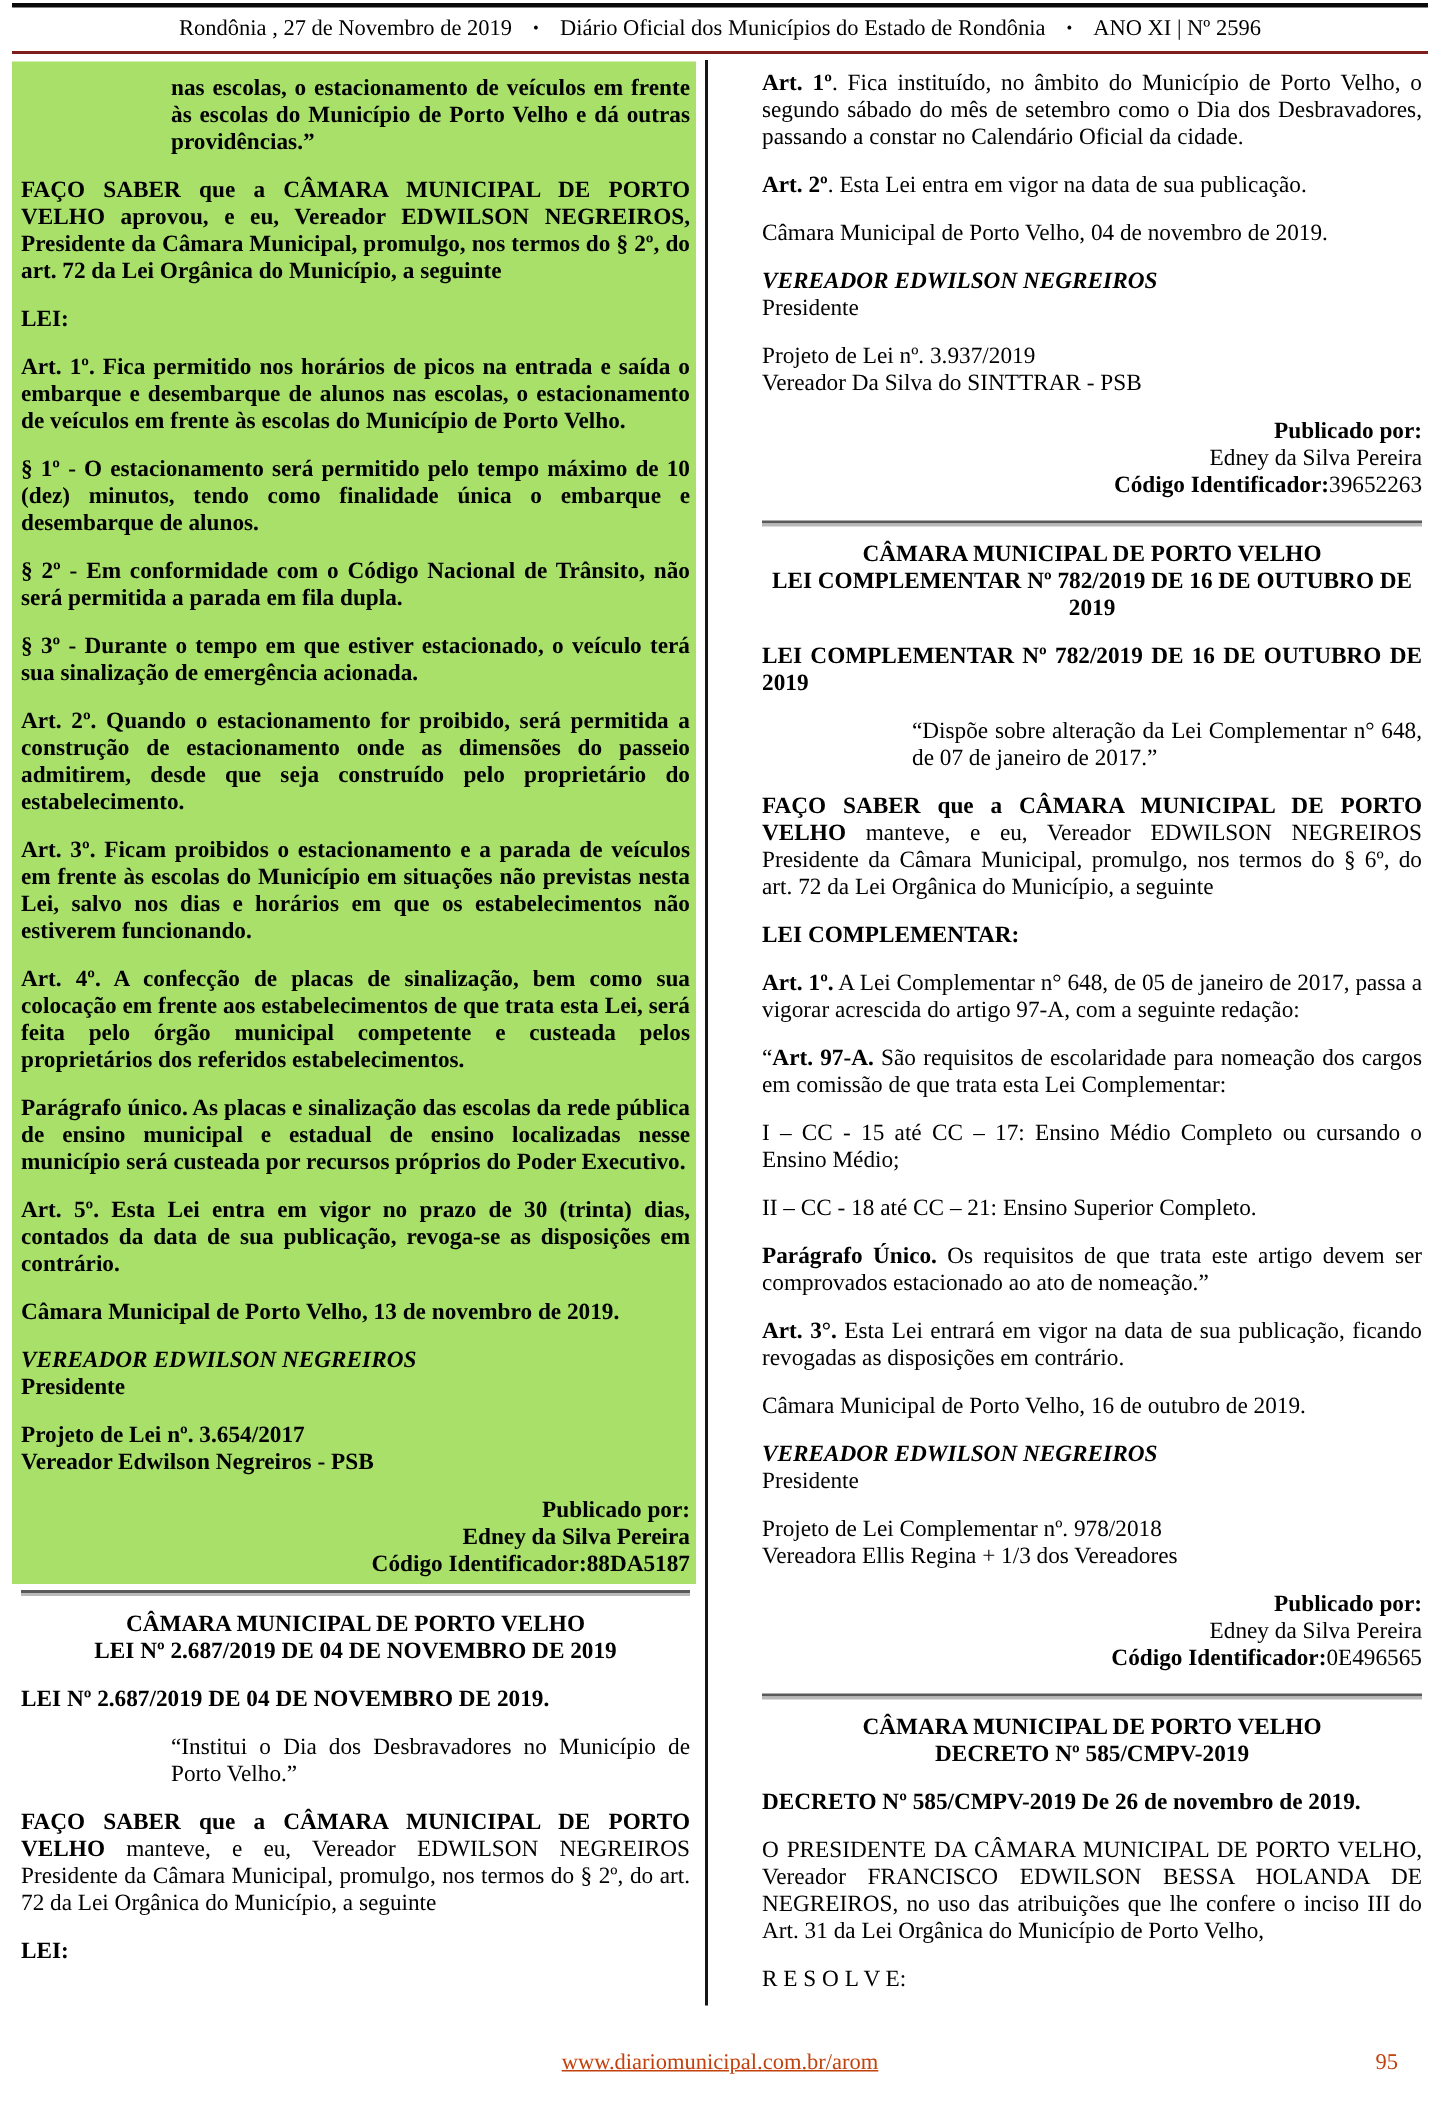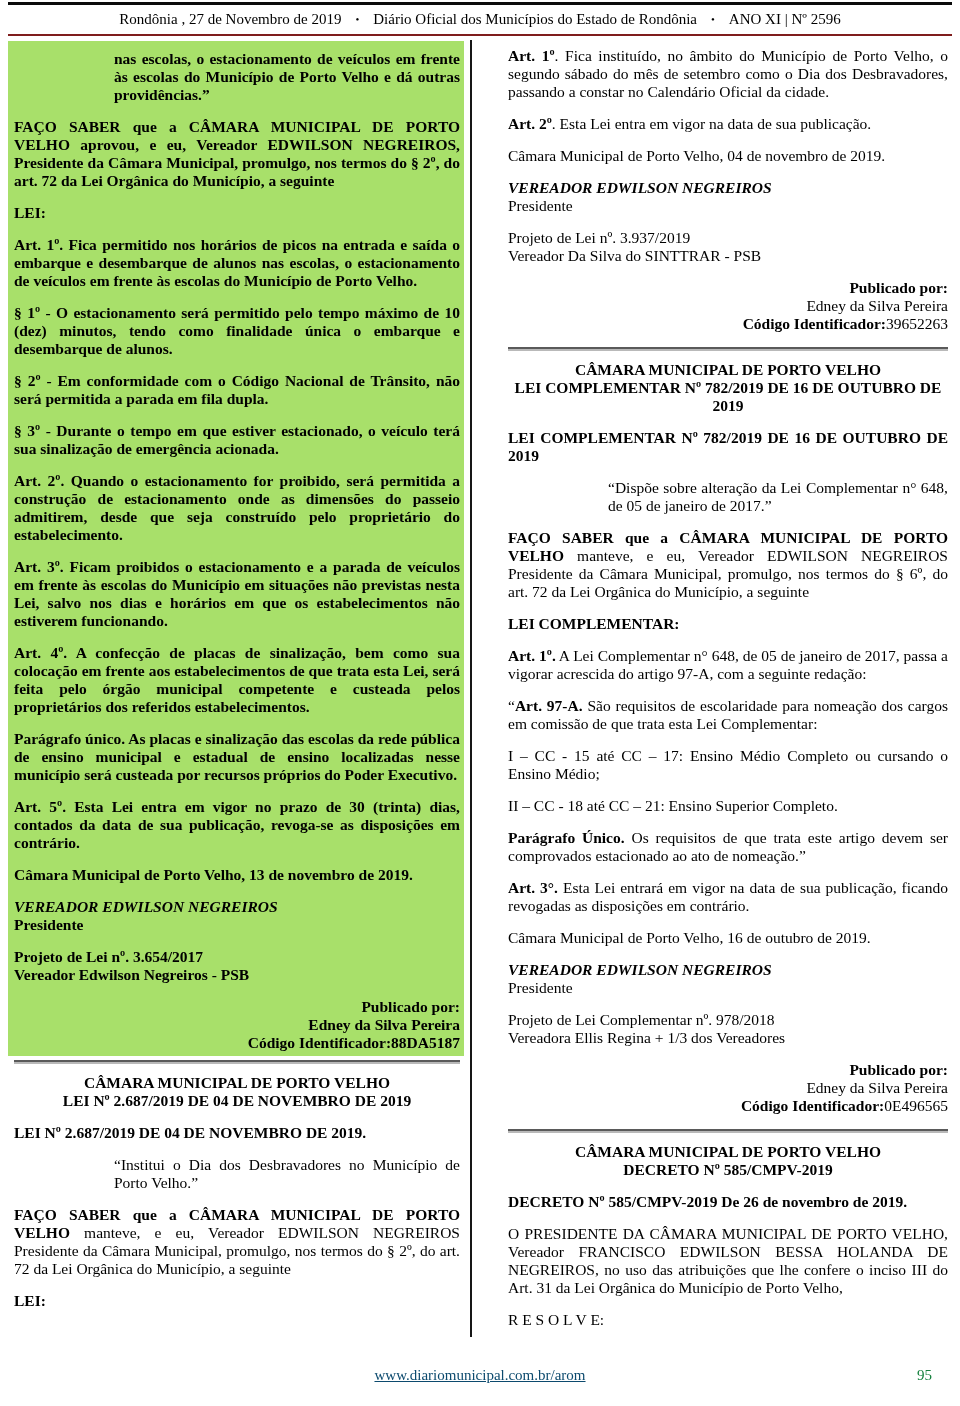--- a/index.html
+++ b/index.html
@@ -31,22 +31,22 @@
   
   .hl{
     background:#a8e06a;box-sizing:border-box;min-height:1010px;
     padding:9px 4px 4px 6px;font-weight:bold;
   }
   .hl .p:last-child{margin-bottom:0;}
   .left-rest{padding:0 4px 0 6px;}
   .left-rest .p:last-child{margin-bottom:0;}
   
   .footer{position:absolute;left:0;right:0;top:1366px;text-align:center;font-size:15px;}
-  .footer-link{color:#0c4a6e;text-decoration:underline;cursor:pointer;}
-  .page-num{position:absolute;right:28px;top:0;color:#15803d;}
+  .footer-link{color:#c2410c;text-decoration:underline;cursor:pointer;}
+  .page-num{position:absolute;right:28px;top:0;color:#c2410c;}
 </style>
 </head>
 <body>
 
 <div class="page">
 
   <div class="header">
     <span>Rondônia , 27 de Novembro de 2019</span><span class="bullet">•</span><span>Diário Oficial dos Municípios do Estado de Rondônia</span><span class="bullet">•</span><span>ANO XI | Nº 2596</span>
   </div>
 
@@ -108,21 +108,21 @@
           <span class="line b">Publicado por:</span>
           <span class="line">Edney da Silva Pereira</span>
           <span class="line"><span class="b">Código Identificador:</span>39652263</span>
         </p>
         <div class="sep"></div>
         <p class="p heading">
           <span class="line">CÂMARA MUNICIPAL DE PORTO VELHO</span>
           <span class="line">LEI COMPLEMENTAR Nº 782/2019 DE 16 DE OUTUBRO DE 2019</span>
         </p>
         <p class="p"><span class="b">LEI COMPLEMENTAR Nº 782/2019 DE 16 DE OUTUBRO DE 2019</span></p>
-        <p class="p quote"><span>“Dispõe sobre alteração da Lei Complementar n° 648, de 05 de janeiro de 2017.”</span></p>
+        <p class="p quote"><span>“Dispõe sobre alteração da Lei Complementar n° 648, de 07 de janeiro de 2017.”</span></p>
         <p class="p"><span class="b">FAÇO SABER que a CÂMARA MUNICIPAL DE PORTO VELHO</span><span> manteve, e eu, Vereador EDWILSON NEGREIROS Presidente da Câmara Municipal, promulgo, nos termos do § 6º, do art. 72 da Lei Orgânica do Município, a seguinte</span></p>
         <p class="p"><span class="b">LEI COMPLEMENTAR:</span></p>
         <p class="p"><span class="b">Art. 1º.</span><span> A Lei Complementar n° 648, de 05 de janeiro de 2017, passa a vigorar acrescida do artigo 97-A, com a seguinte redação:</span></p>
         <p class="p"><span>“</span><span class="b">Art. 97-A.</span><span> São requisitos de escolaridade para nomeação dos cargos em comissão de que trata esta Lei Complementar:</span></p>
         <p class="p"><span>I – CC - 15 até CC – 17: Ensino Médio Completo ou cursando o Ensino Médio;</span></p>
         <p class="p"><span>II – CC - 18 até CC – 21: Ensino Superior Completo.</span></p>
         <p class="p"><span class="b">Parágrafo Único.</span><span> Os requisitos de que trata este artigo devem ser comprovados estacionado ao ato de nomeação.”</span></p>
         <p class="p"><span class="b">Art. 3°.</span><span> Esta Lei entrará em vigor na data de sua publicação, ficando revogadas as disposições em contrário.</span></p>
         <p class="p"><span>Câmara Municipal de Porto Velho, 16 de outubro de 2019.</span></p>
         <p class="p">

